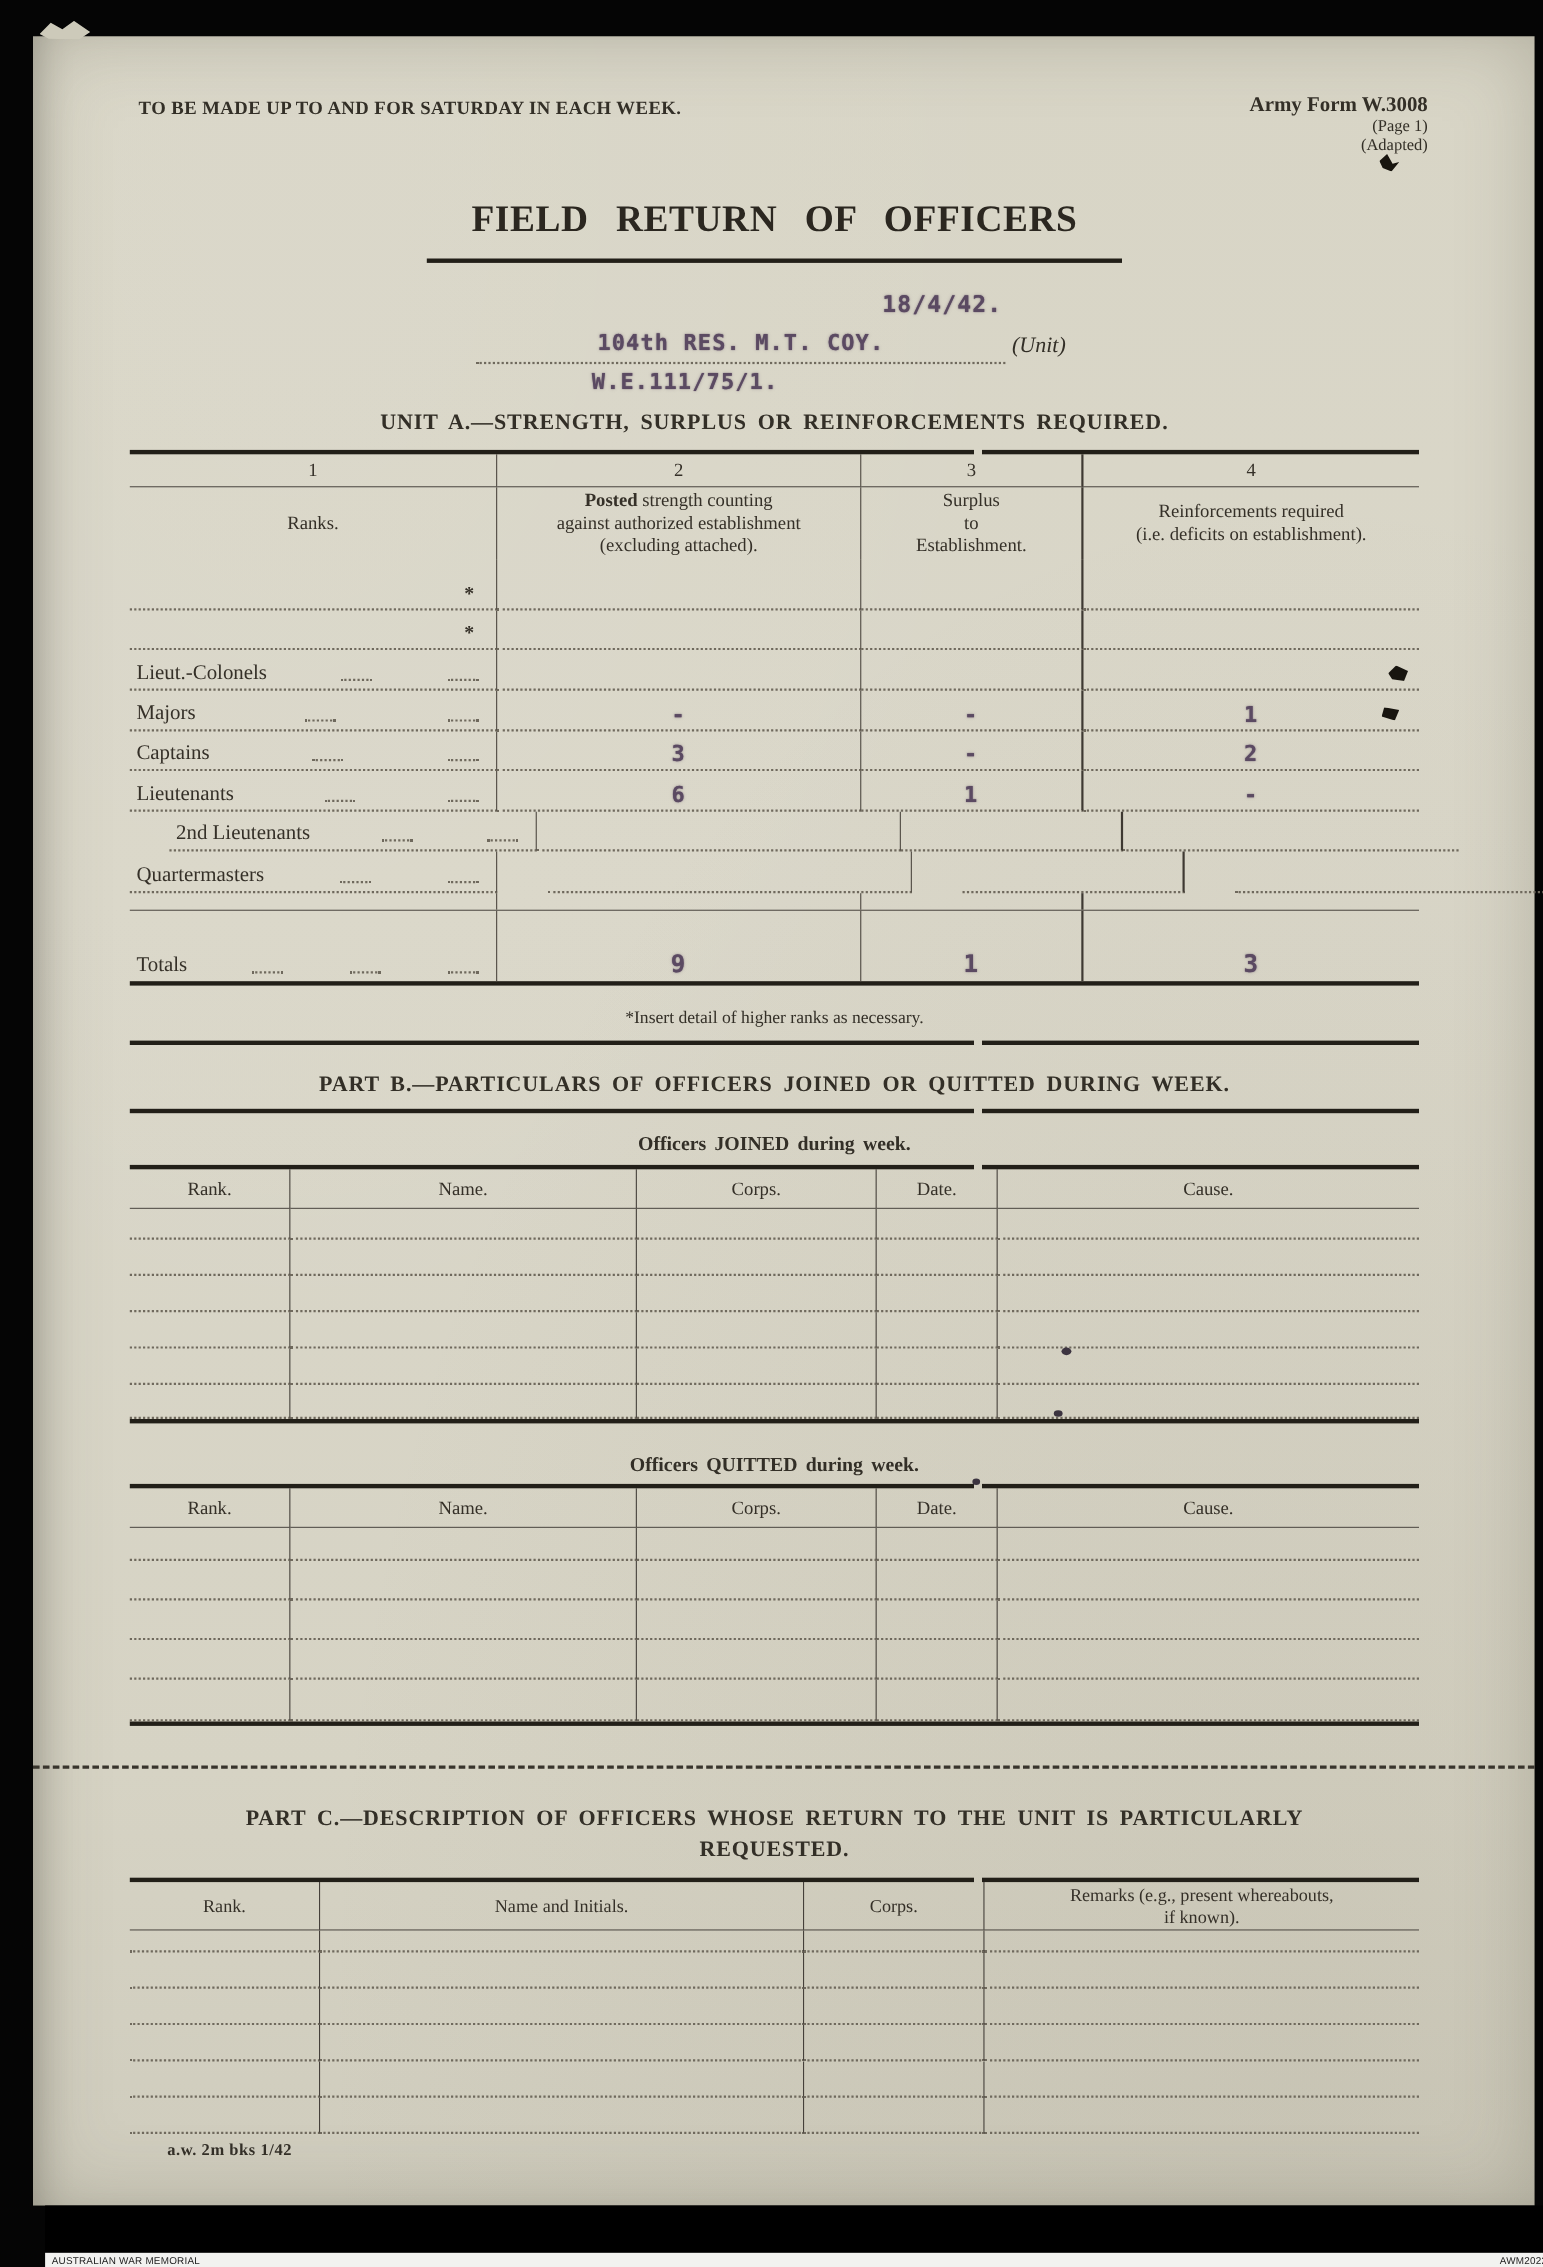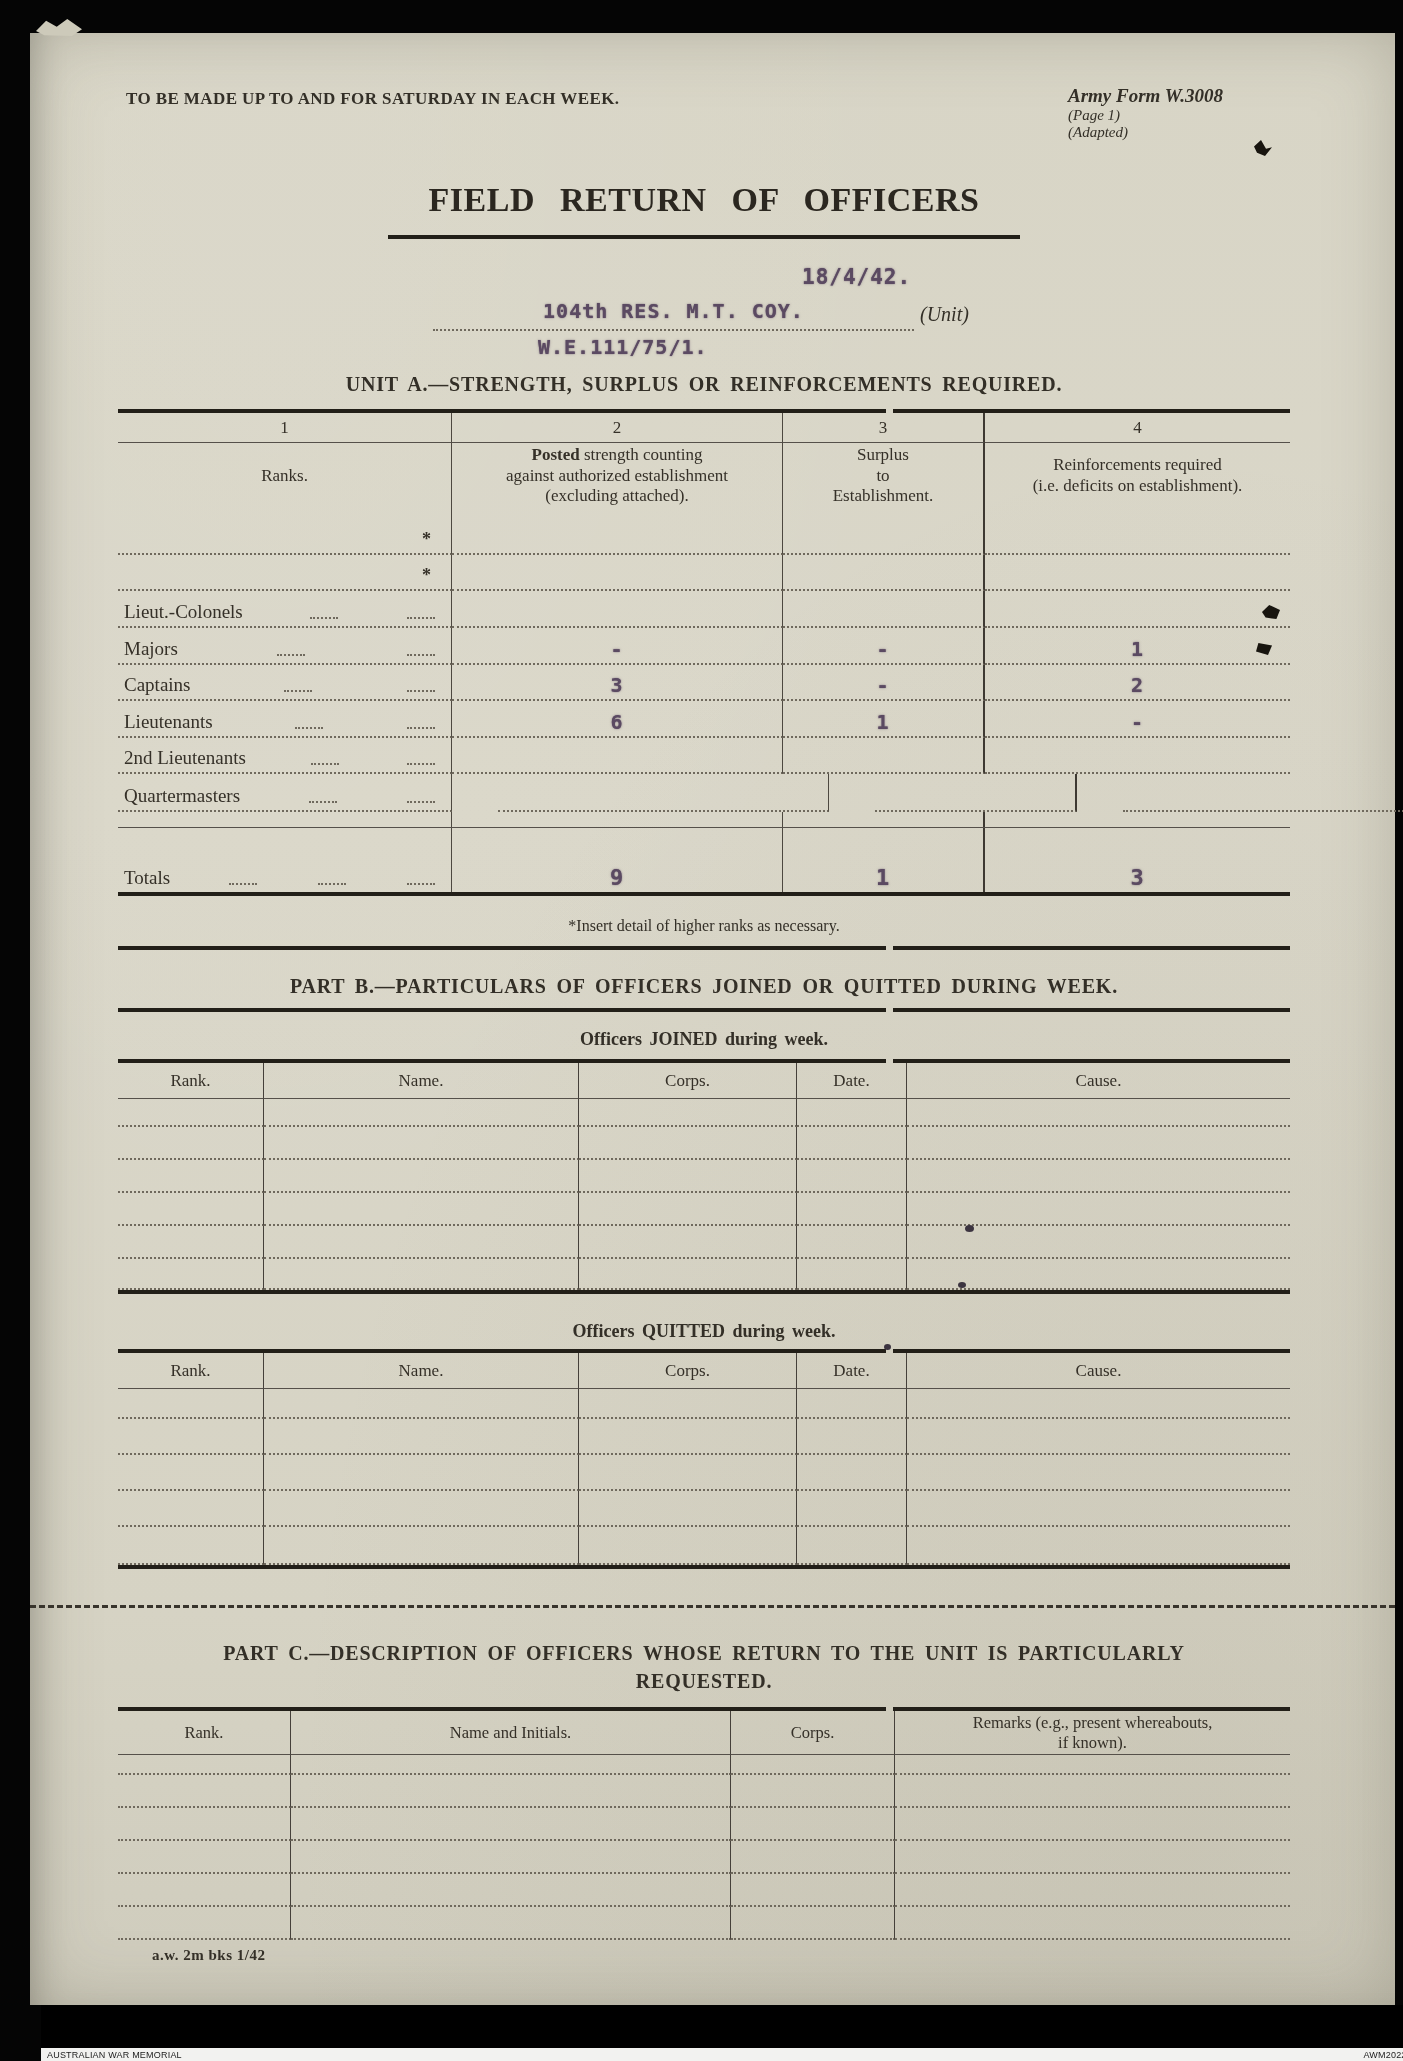--- a/index.html
+++ b/index.html
@@ -89,21 +89,21 @@
 </style>
 </head>
 <body>
 
 <div class="paper">
   <div class="torn-corner"></div>
 
   <div class="content">
 
     <div class="abs instruction print" style="left:8px;top:56px;">TO BE MADE UP TO AND FOR SATURDAY IN EACH WEEK.</div>
-    <div class="abs" style="left:950px;top:52px;width:230px;text-align:left;font-style:italic;">
+    <div class="abs" style="left:950px;top:52px;width:230px;text-align:right;">
       <div class="formno print">Army Form W.3008</div>
       <div class="formno-sub print">(Page 1)</div>
       <div class="formno-sub print">(Adapted)</div>
     </div>
 
     <div class="abs ctr title" style="top:148px;">FIELD RETURN OF OFFICERS</div>
     <div class="abs title-rule" style="left:270px;top:202px;width:632px;"></div>
 
     <div class="abs typed" style="left:684px;top:232px;font-size:21px;">18/4/42.</div>
     <div class="abs dotline" style="left:315px;top:266px;width:481px;height:30px;text-align:center;">
@@ -213,21 +213,21 @@
         <div class="cell dotb center">
             <span class="typed val">6</span>
           </div>
         <div class="cell dotb center">
             <span class="typed val">1</span>
           </div>
         <div class="cell dotb center">
             <span class="typed val">-</span>
           </div>
       </div>
-      <div class="trow" style="height:36px;">
+      <div class="trow" style="height:36px;margin-left:36px;">
         <div class="cell dotb rank-cell">
             <span>2nd Lieutenants</span>
             <span class="sp"></span>
             <span class="ldr"></span>
             <span class="sp"></span>
             <span class="ldr"></span>
           </div>
         <div class="cell dotb center"></div>
         <div class="cell dotb center"></div>
         <div class="cell dotb center"></div>

